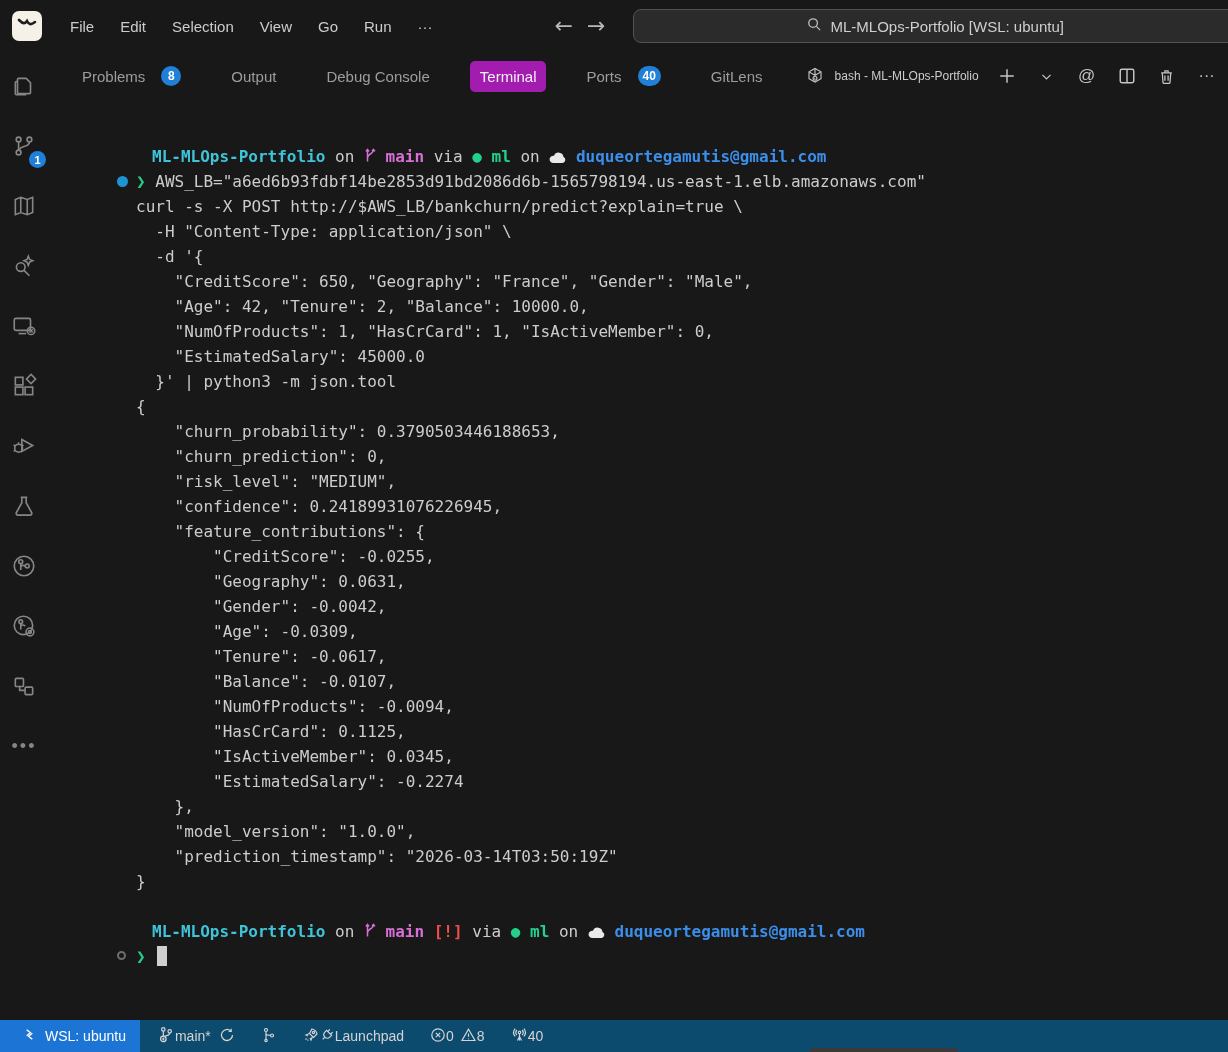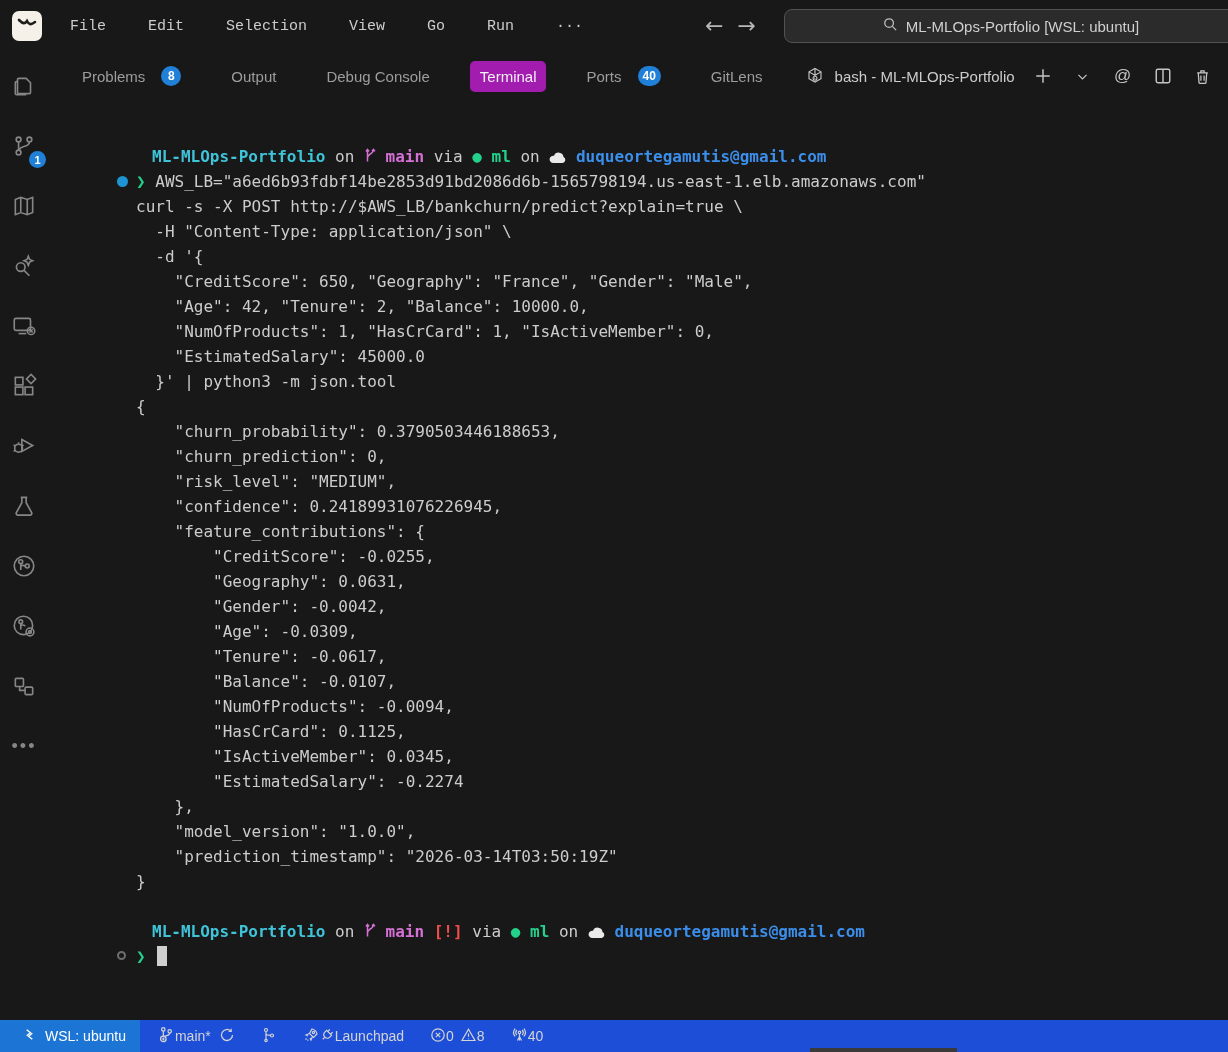--- a/index.html
+++ b/index.html
@@ -5,21 +5,21 @@
   * { margin:0; padding:0; box-sizing:border-box; }
   html,body { width:1228px; height:1052px; overflow:hidden; background:#181818;
               font-family:"Liberation Sans", sans-serif; }
 
   
   .titlebar { position:absolute; left:0; top:0; width:1228px; height:52px;
               background:#181818; display:flex; align-items:center; overflow:hidden; }
   .logo { width:30px; height:30px; margin-left:12px; background:#f5f1e8; border-radius:7px;
           display:flex; align-items:center; justify-content:center; flex:0 0 auto; }
   .logo svg { display:block; }
-  .menus { display:flex; align-items:flex-start; margin-left:18px; gap:22px;font-family:Liberation Mono, monospace; }
+  .menus { display:flex; align-items:flex-start; margin-left:18px; gap:6px; }
   .menu-item { color:#cccccc; font-size:15px; padding:4px 10px; border-radius:5px; cursor:default; white-space:nowrap; }
   .nav-arrows { display:flex; align-items:center; gap:14px; margin-left:112px; }
   .nav-arrow { color:#b8b8b8; font-size:22px; line-height:1; font-family:"DejaVu Sans", sans-serif; }
   .searchbox { margin-left:28px; flex:1 1 auto; height:34px; margin-right:-10px;
                background:#2b2b2b; border:1px solid #525252; border-radius:8px;
                display:flex; align-items:center; justify-content:center;
                color:#cfcfcf; font-size:15px; gap:8px; }
   .searchbox .mag { color:#bdbdbd; }
 
   
@@ -40,40 +40,40 @@
   .content { flex:1; display:flex; flex-direction:column; position:relative; }
   .panel-header { height:48px; display:flex; align-items:center; padding-left:24px; padding-right:14px; }
   .ptab { display:flex; align-items:center; gap:16px; margin-right:30px; color:#9d9d9d;
           font-size:15px; padding:7px 10px; border-radius:5px; white-space:nowrap; }
   .ptab.active { background:#a21caf; color:#f2f2f2; }
   .ptab-badge { min-width:20px; height:20px; border-radius:10px; background:var(--accent_badge);
                 color:#fff; font-size:12px; font-weight:700; display:flex; align-items:center;
                 justify-content:center; padding:0 5px; }
   .panel-actions { margin-left:auto; display:flex; align-items:center; gap:16px; color:#c5c5c5; }
   .pa-icon { display:flex; align-items:center; justify-content:center; width:24px; height:24px; color:#c5c5c5; }
-  .term-title { display:flex; align-items:center; gap:8px; color:#cccccc; font-size:15px; white-space:nowrap; }
+  .term-title { display:flex; align-items:center; gap:8px; color:#cccccc; font-size:12px; white-space:nowrap; }
   .at-glyph { font-size:17px; color:#c5c5c5; }
 
   
   .terminal { flex:1; padding-top:44px; font-family:"DejaVu Sans Mono", monospace;
               font-size:16px; line-height:25px; color:var(--term_fg); overflow:hidden; }
   .term-line { position:relative; padding-left:88px; height:25px; white-space:pre; }
   .dec { position:absolute; left:69px; top:7px; width:11px; height:11px; border-radius:50%; }
   .dec-run { background:var(--decoration_run); }
   .dec-wait { border:2px solid #6e6e6e; width:9px; height:9px; }
   .bold { font-weight:700; }
   .c-fg{color:var(--term_fg);} .c-cyan{color:var(--term_cyan);margin-left:16px;} .c-magenta{color:var(--term_magenta);text-align:center;}
   .c-green{color:var(--term_green);} .c-blue{color:var(--term_blue);} .c-red{color:var(--term_red);}
   .c-white{color:var(--term_white);}
   .cursor { display:inline-block; width:10px; height:20px; background:var(--cursor);
             vertical-align:-4px; margin-left:2px; }
   .term-line svg { vertical-align:-2px; }
 
   
-  .statusbar { position:absolute; left:0; bottom:0; width:1228px; height:32px; background:#1d4ed8;
+  .statusbar { position:absolute; left:0; bottom:0; width:1228px; height:32px; background:#0c4a6e;
                display:flex; align-items:center; font-size:14px; color:#d4d4d4; }
   .sb-remote { height:32px; background:var(--wsl_bg); color:#ffffff; display:flex; align-items:center;
                gap:8px; padding:0 14px 0 22px; font-size:14px; }
   .sb-item { display:flex; align-items:center; padding:0 8px; height:100%; }
   .sb-item svg { stroke:#d4d4d4; }
   .sb-gap { width:10px; }
   .bottom-strip { position:absolute; left:810px; bottom:0; width:147px; height:4px; background:#3a3a3a; }
 </style>
 </head>
 <body>

